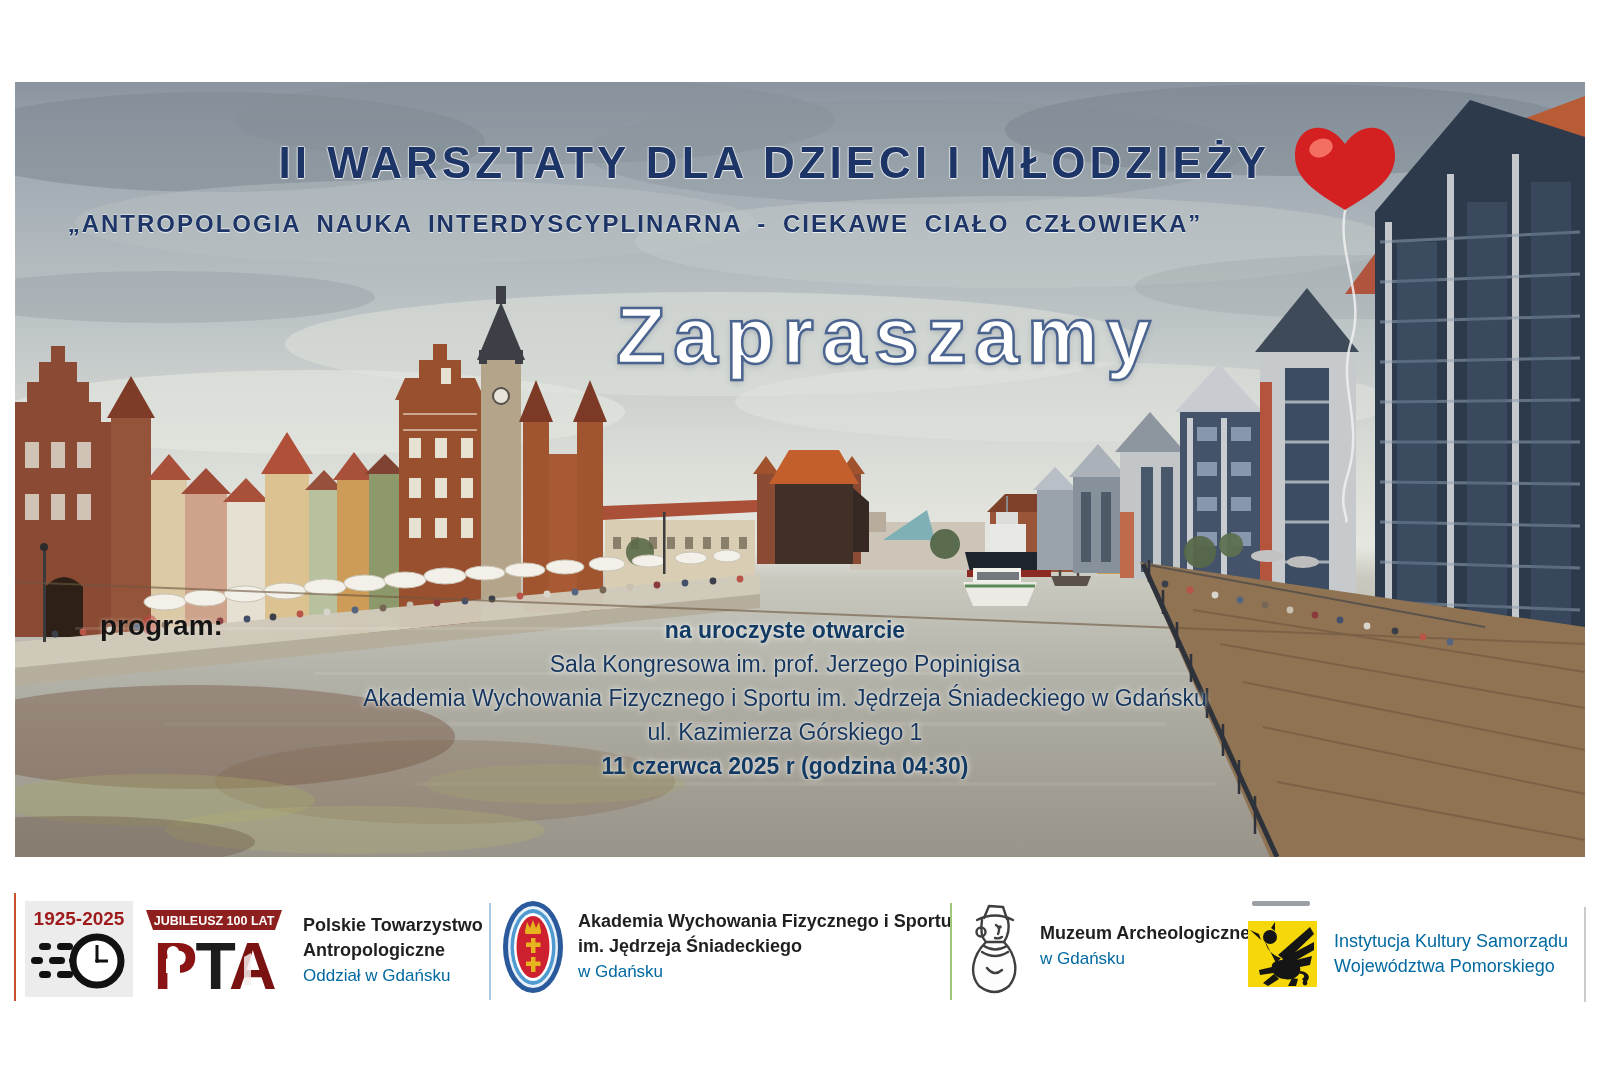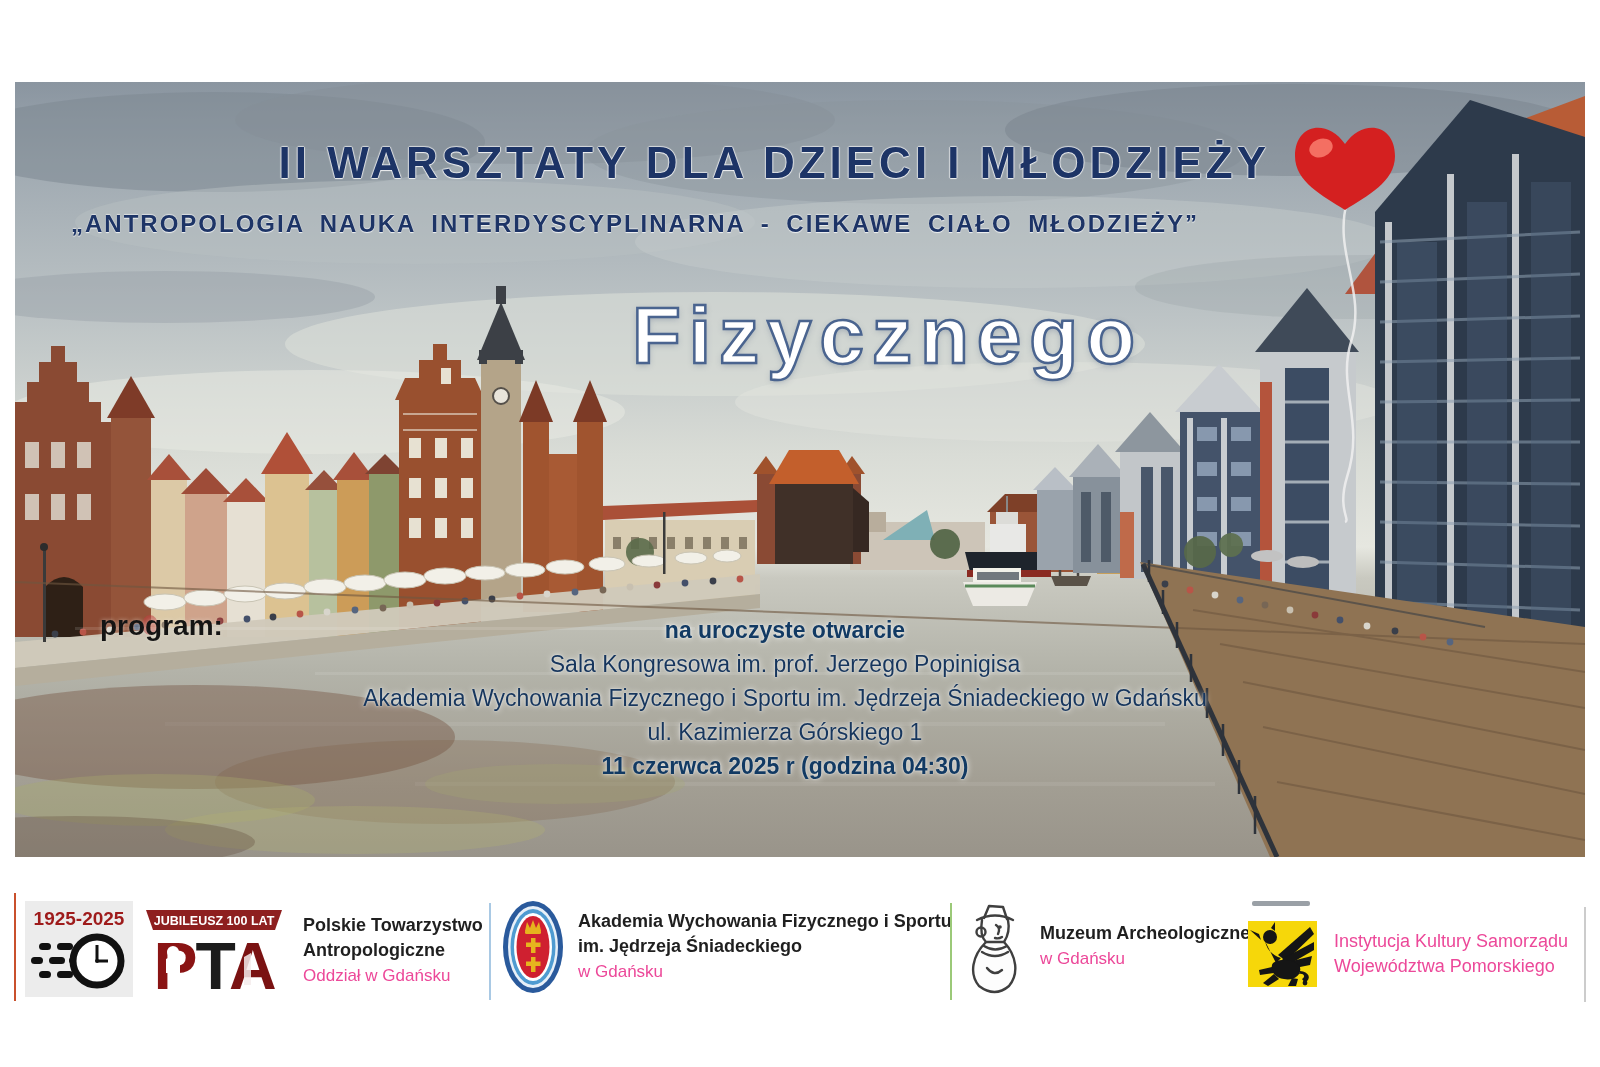--- a/index.html
+++ b/index.html
@@ -28,21 +28,21 @@
   .event{left:290px;top:613px;width:990px;text-align:center;color:#17365d;
          font-size:23px;line-height:34px;
          text-shadow:0 0 6px rgba(255,255,255,.85),0 0 2px rgba(255,255,255,.7);}
   .event .strong{font-weight:700;font-size:23px;color:#123a63;}
   
   .footer{position:absolute;left:0;top:857px;width:1600px;height:210px;background:#ffffff;margin-top:34px;}
   .vline{position:absolute;top:12px;height:97px;width:2px;}
   .clockbox{position:absolute;left:25px;top:10px;width:108px;height:96px;background:#ececec;}
   .orgtext{position:absolute;color:#1f1f1f;}
   .orgtext .b{font-weight:700;font-size:18px;line-height:25px;white-space:nowrap;}
-  .orgtext .r{font-weight:400;font-size:17px;line-height:25px;color:#ec4899;white-space:nowrap;}
+  .orgtext .r{font-weight:400;font-size:17px;line-height:25px;color:#0369a1;white-space:nowrap;}
   .griffinbox{position:absolute;left:1248px;top:30px;width:69px;height:66px;background:#f6d70a;}
   .graybar{position:absolute;left:1252px;top:10px;width:58px;height:5px;background:#9aa0a6;border-radius:2px;}
 </style>
 </head>
 <body>
 
 <div class="poster">
 
   <div class="photo">
     <svg width="1570" height="775" viewBox="0 0 1570 775">
@@ -343,22 +343,22 @@
       <g>
         <path d="M1332,120 C1318,170 1352,210 1336,260 C1322,305 1350,340 1332,395 C1322,428 1336,438 1330,440" stroke="#f0f0f0" stroke-width="2.5" fill="none" opacity=".85"></path>
         <path d="M1330,62 C1312,36 1280,42 1280,74 C1280,100 1308,114 1330,128 C1352,114 1380,100 1380,74 C1380,42 1348,36 1330,62 Z" fill="#d42020"></path>
         <ellipse cx="1306" cy="66" rx="12" ry="9" fill="#ff8a78" opacity=".75" transform="rotate(-20 1306 66)"></ellipse>
       </g>
     </svg>
 
   </div>
 
   <div class="abs title">II WARSZTATY DLA DZIECI I MŁODZIEŻY</div>
-  <div class="abs subtitle">„ANTROPOLOGIA NAUKA INTERDYSCYPLINARNA - CIEKAWE CIAŁO MŁODZIEŻY”</div>
-  <div class="abs invite">Fizycznego</div>
+  <div class="abs subtitle">„ANTROPOLOGIA NAUKA INTERDYSCYPLINARNA - CIEKAWE CIAŁO CZŁOWIEKA”</div>
+  <div class="abs invite">Zapraszamy</div>
   <div class="abs program">program:</div>
   <div class="abs event">
     <div class="strong">na uroczyste otwarcie</div>
     <div>Sala Kongresowa im. prof. Jerzego Popinigisa</div>
     <div>Akademia Wychowania Fizycznego i Sportu im. Jędrzeja Śniadeckiego w Gdańsku</div>
     <div>ul. Kazimierza Górskiego 1</div>
     <div class="strong">11 czerwca 2025 r (godzina 04:30)</div>
   </div>
 
   <div class="footer">

